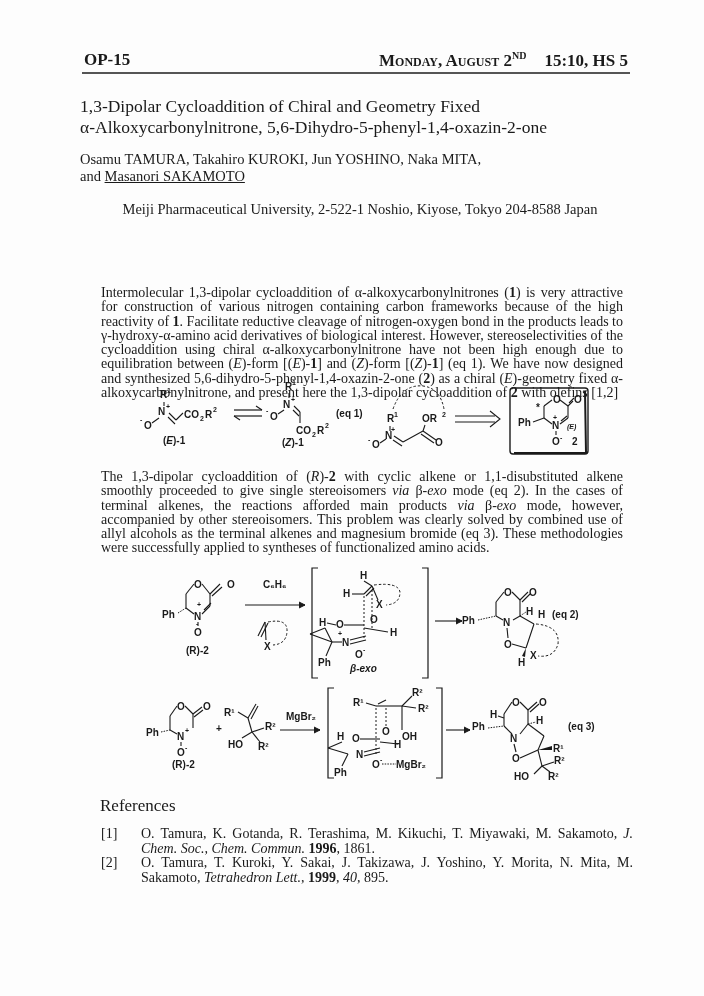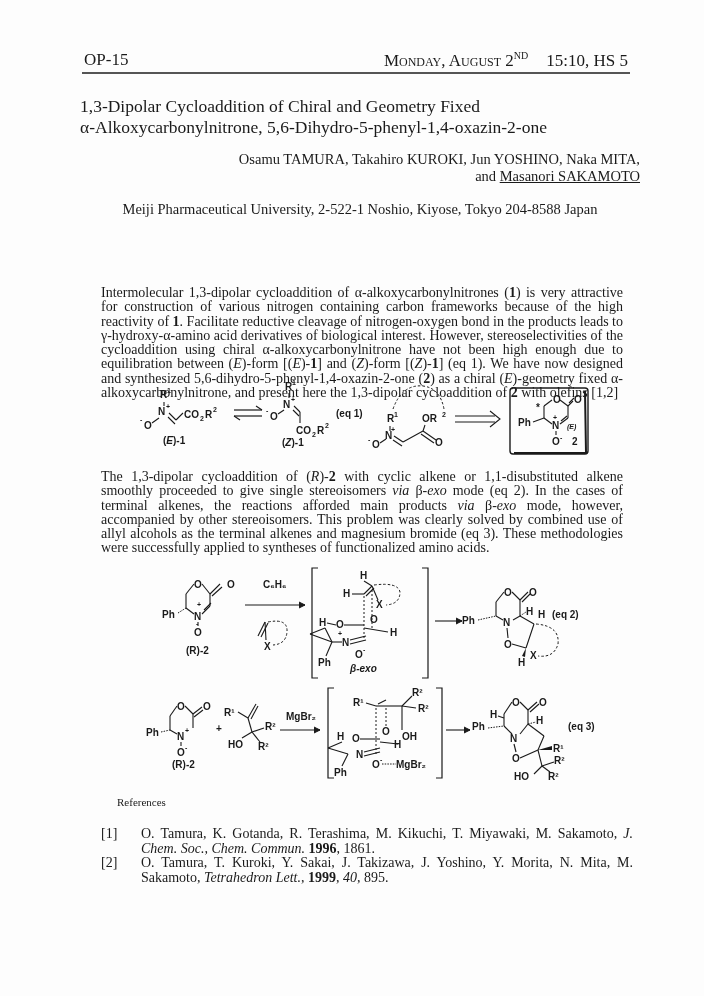--- a/index.html
+++ b/index.html
@@ -1,37 +1,37 @@
 <!DOCTYPE html>
 <html><head>
 <meta charset="utf-8">
 <style>
   html,body{margin:0;padding:0;background:#fff;}
   body{width:704px;height:996px;position:relative;overflow:hidden;font-family:"Liberation Serif","DejaVu Serif",serif;color:#1a1a1a;}
   .page{position:absolute;left:0;top:0;width:704px;height:996px;background:#fdfdfd;}
-  .hdr{position:absolute;left:82px;right:74px;top:50px;height:22px;font-size:17px;}
+  .hdr{position:absolute;left:82px;right:74px;top:50px;height:22px;font-size:17px;font-weight:bold;}
   .hdr .left{position:absolute;left:2px;top:0;}
   .hdr .right{position:absolute;right:2px;top:0;white-space:nowrap;}
   .hdr .right .sc{font-variant:small-caps;}
   .hdr .right sup{font-size:10px;vertical-align:7px;font-variant:small-caps;}
   .hdr .right .time{margin-left:18px;margin-top:13px;}
   .rule{position:absolute;left:82px;width:548px;top:72px;height:2px;background:#555;}
   .title{position:absolute;left:80px;width:560px;top:96px;font-size:17.5px;line-height:21px;}
-  .authors{position:absolute;left:80px;width:560px;top:151px;text-align:right;font-size:14.5px;line-height:17px;}
+  .authors{position:absolute;left:80px;width:560px;top:151px;text-align:left;font-size:14.5px;line-height:17px;}
   .authors u{text-decoration:underline;}
   .affil{position:absolute;left:80px;width:560px;top:201px;text-align:center;font-size:14.5px;}
   .para{position:absolute;left:101px;width:522px;font-size:14px;line-height:14.3px;text-align:justify;}
   .p1{top:238px;margin-top:48px;}
   .p2{top:470px;}
   .para b{font-weight:bold;}
   .scheme{position:absolute;}
   .scheme svg{display:block;}
   .chem{font-family:"Liberation Sans","DejaVu Sans",sans-serif;font-weight:bold;font-size:10px;fill:#1a1a1a;}
   .chems{font-family:"Liberation Sans","DejaVu Sans",sans-serif;font-weight:bold;font-size:7px;fill:#1a1a1a;}
-  .refh{position:absolute;left:117px;top:796px;font-size:11px;}
+  .refh{position:absolute;left:100px;top:796px;font-size:17px;}
   .refs{position:absolute;left:101px;top:827px;width:532px;font-size:14px;line-height:14.5px;}
   .ref{position:relative;padding-left:40px;text-align:justify;}
   .ref .num{position:absolute;left:0;top:0;}
   .ref i{font-style:italic;}
   .ref b{font-weight:bold;}
 </style>
 </head>
 <body>
 
 <div class="page">

